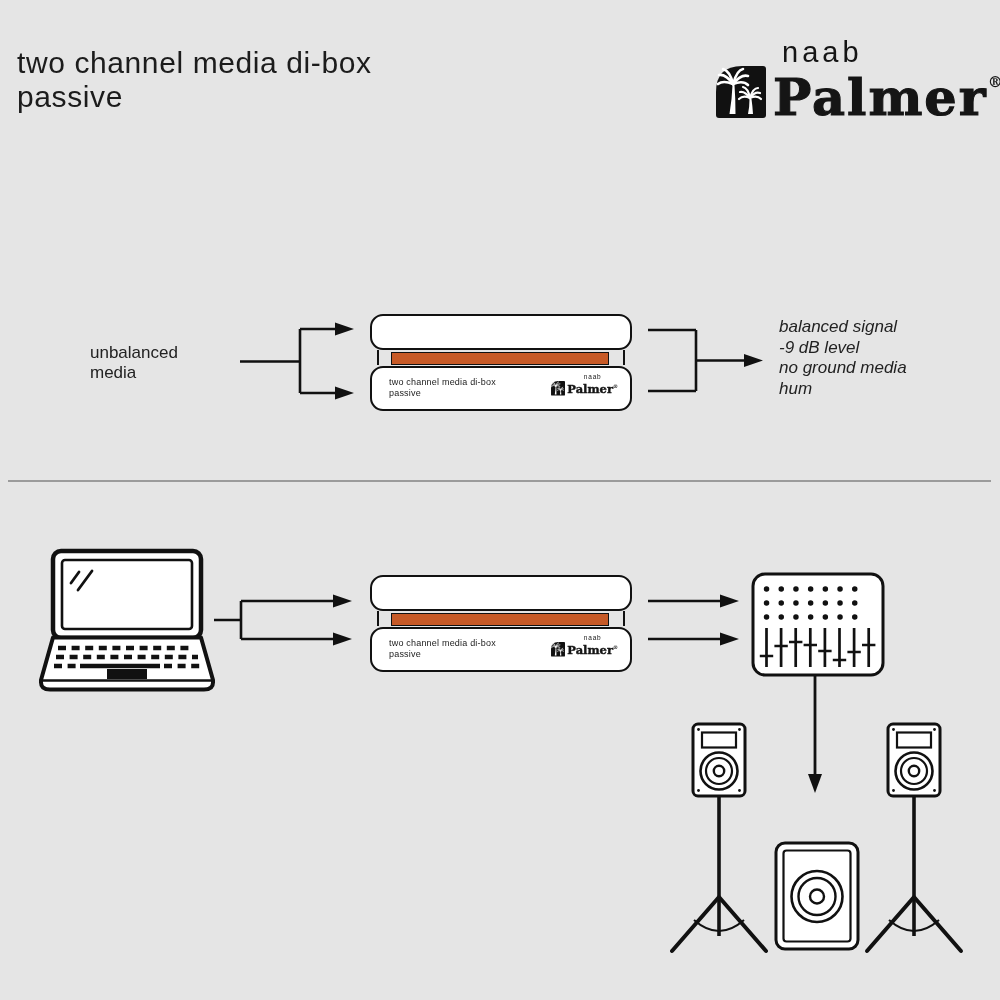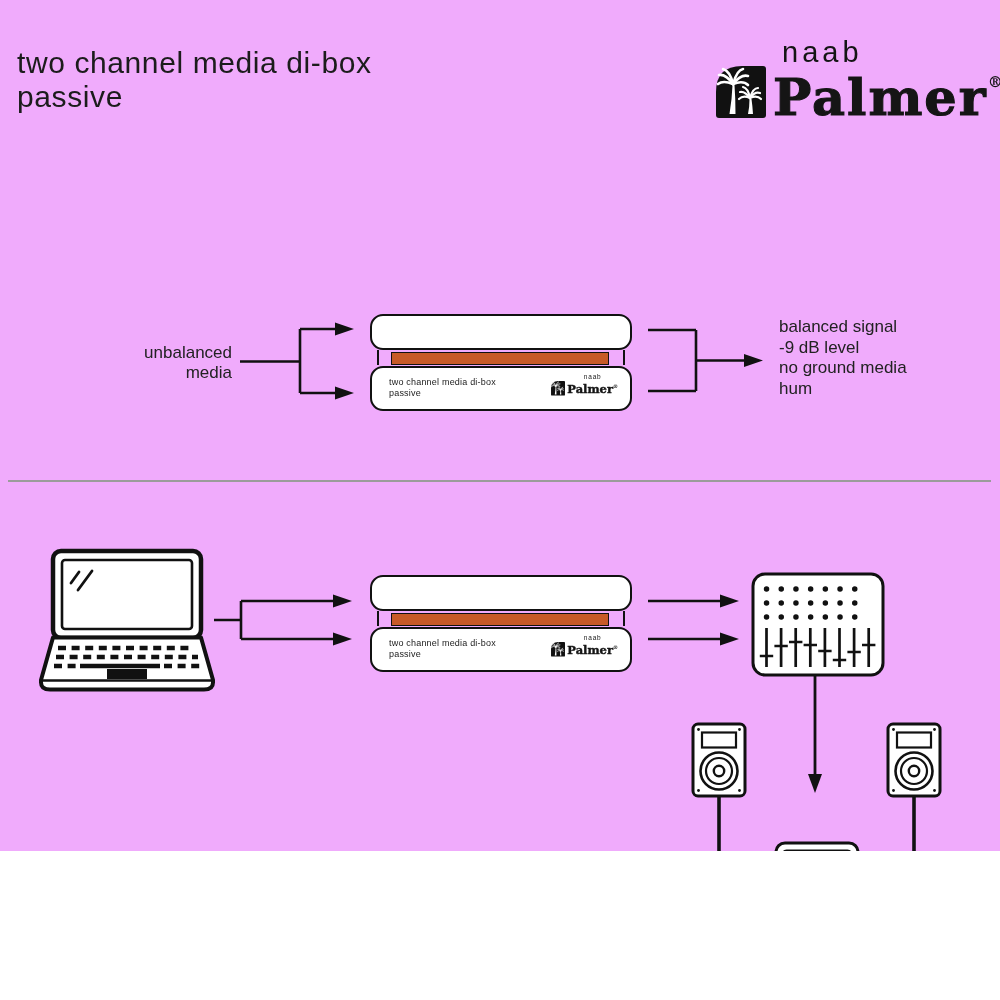--- a/index.html
+++ b/index.html
@@ -1,36 +1,36 @@
 <!DOCTYPE html>
 <html><head>
 <meta charset="utf-8">
 <style>
   html,body{margin:0;padding:0;background:#fff;}
-  .canvas{position:relative;width:1000px;height:851px;background:#f0abfc;overflow:hidden;
+  .canvas{position:relative;width:1000px;height:1000px;background:#e5e5e5;overflow:hidden;
           font-family:"Liberation Sans",sans-serif;color:#1b1b1b;}
   .art{position:absolute;left:0;top:0;}
 
   
   .page-title{position:absolute;left:17px;top:46px;font-size:30px;line-height:34px;
               letter-spacing:0.6px;color:#1c1c1c;}
 
   
   .brand-logo{position:absolute;left:716px;top:36px;width:270px;height:88px;}
   .palm-big{position:absolute;left:0px;top:30px;width:50px;height:52px;}
   .brand-naab{position:absolute;left:66px;top:0px;font-size:29px;letter-spacing:4px;color:#151515;}
   .brand-palmer{position:absolute;left:57px;top:20px;font-family:"DejaVu Serif",serif;
                 font-weight:bold;font-size:51px;line-height:52px;letter-spacing:2px;color:#151515;
                 -webkit-text-stroke:1.1px #151515;}
   .brand-reg{font-size:15px;vertical-align:28px;letter-spacing:0;-webkit-text-stroke:0;}
 
   
-  .input-label{position:absolute;left:90px;top:343px;width:142px;text-align:right;
+  .input-label{position:absolute;left:90px;top:343px;width:142px;text-align:left;
                font-size:17px;line-height:20px;color:#222;}
-  .output-label{position:absolute;left:779px;top:317px;font-size:17px;line-height:20.5px;color:#222;}
+  .output-label{position:absolute;left:779px;top:317px;font-size:17px;line-height:20.5px;color:#222;font-style:italic;}
 
   
   .divider{position:absolute;left:8px;top:480px;width:983px;height:0;
            border-top:2.6px solid #9b9b9b;}
 
   
   .device{position:absolute;left:370px;width:262px;height:100px;}
   .device-lid{position:absolute;left:0;top:0;width:262px;height:36px;border:2.6px solid #111;
               border-radius:13px;background:#fff;box-sizing:border-box;}
   .device-tick{position:absolute;top:36px;height:15px;width:2px;background:#111;}

